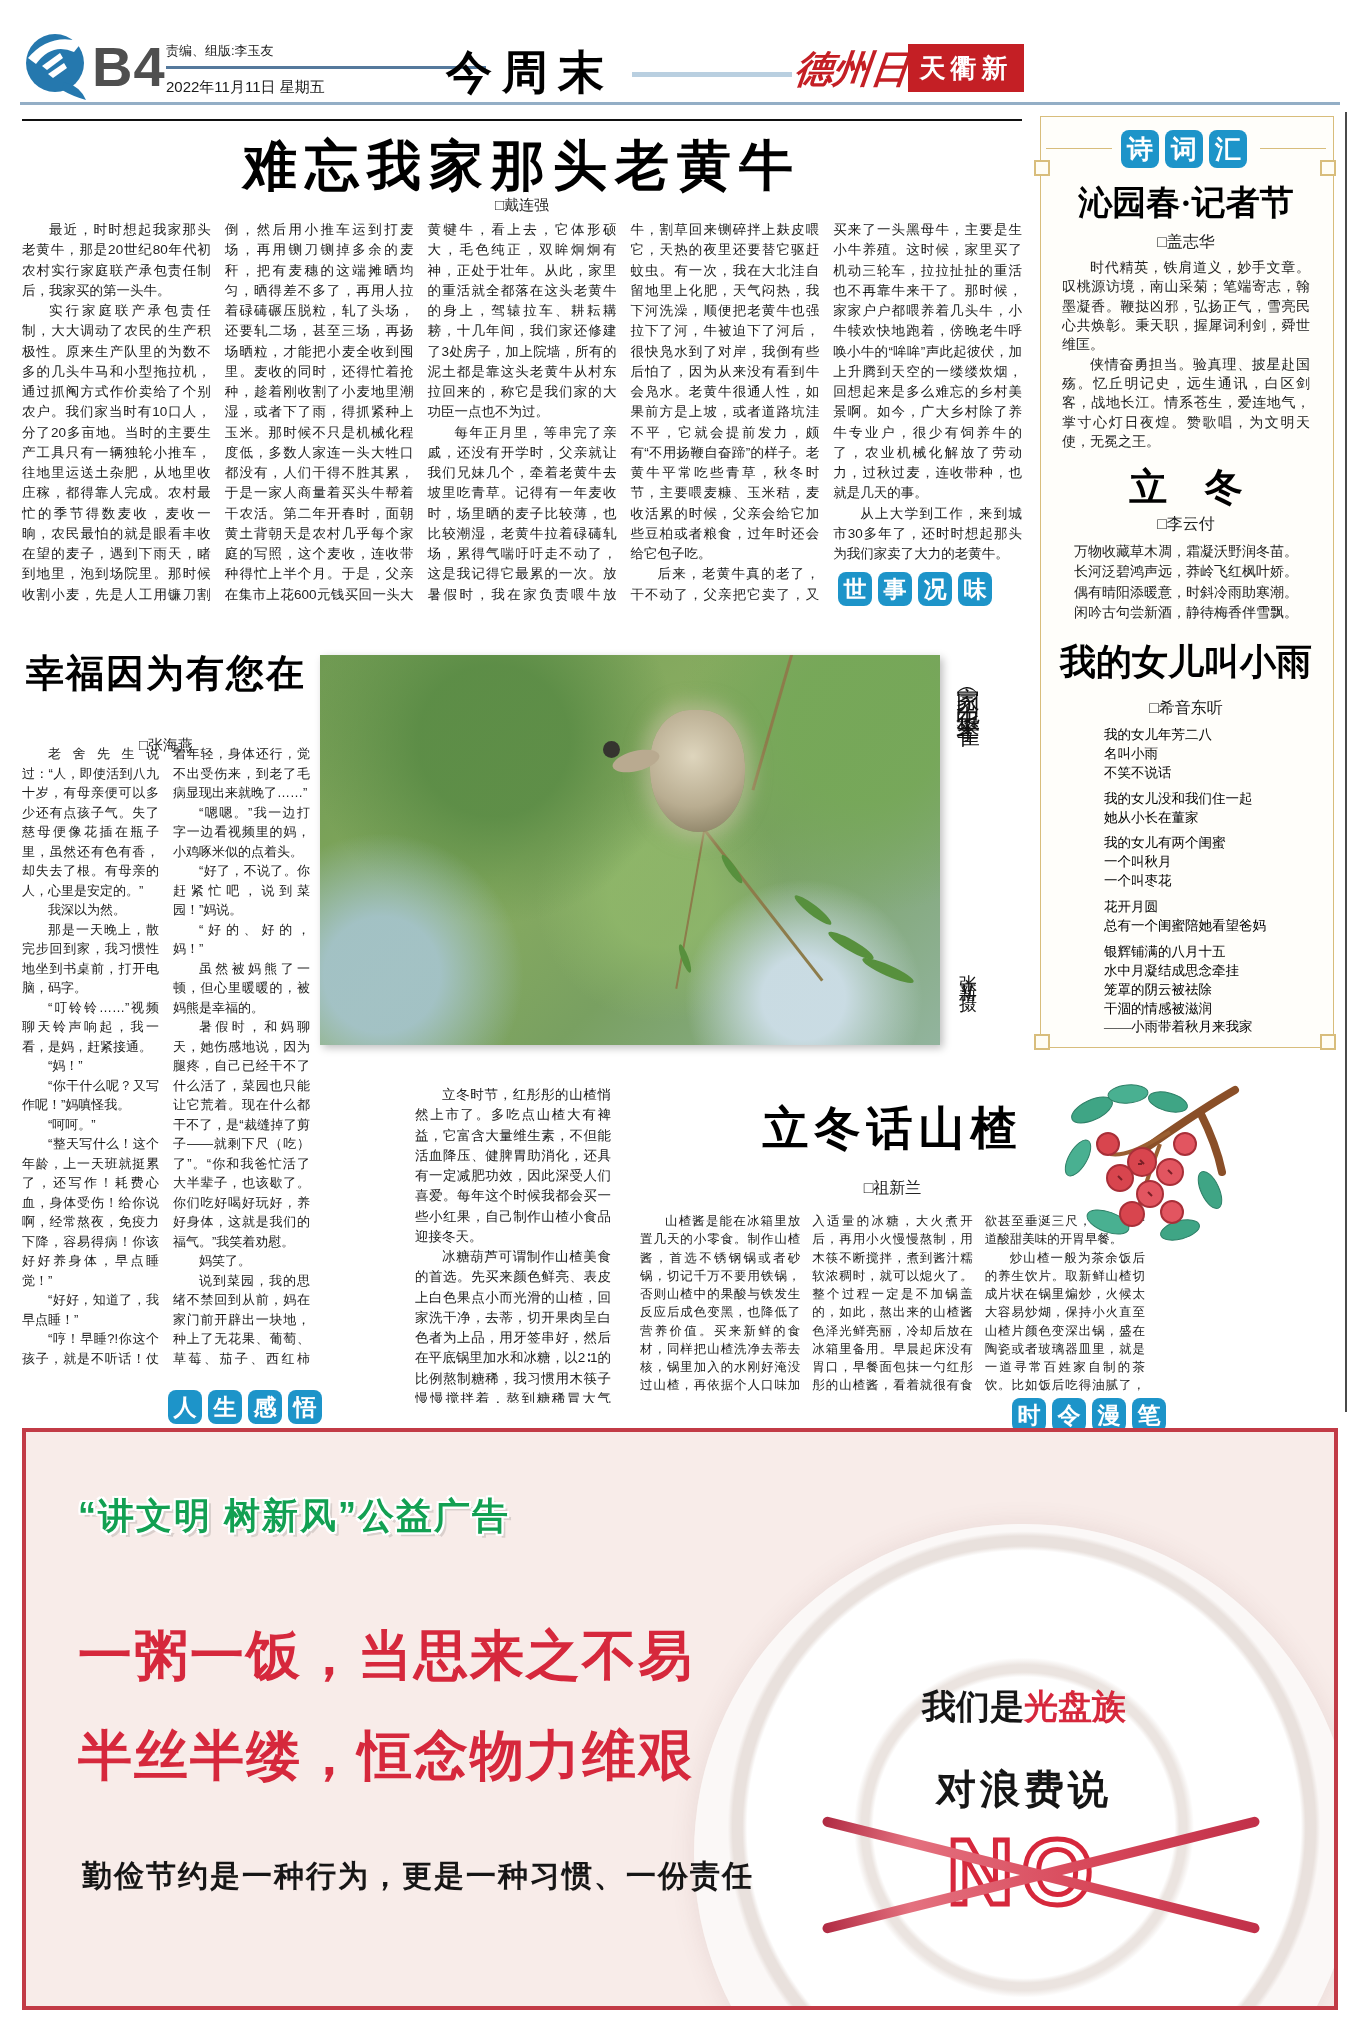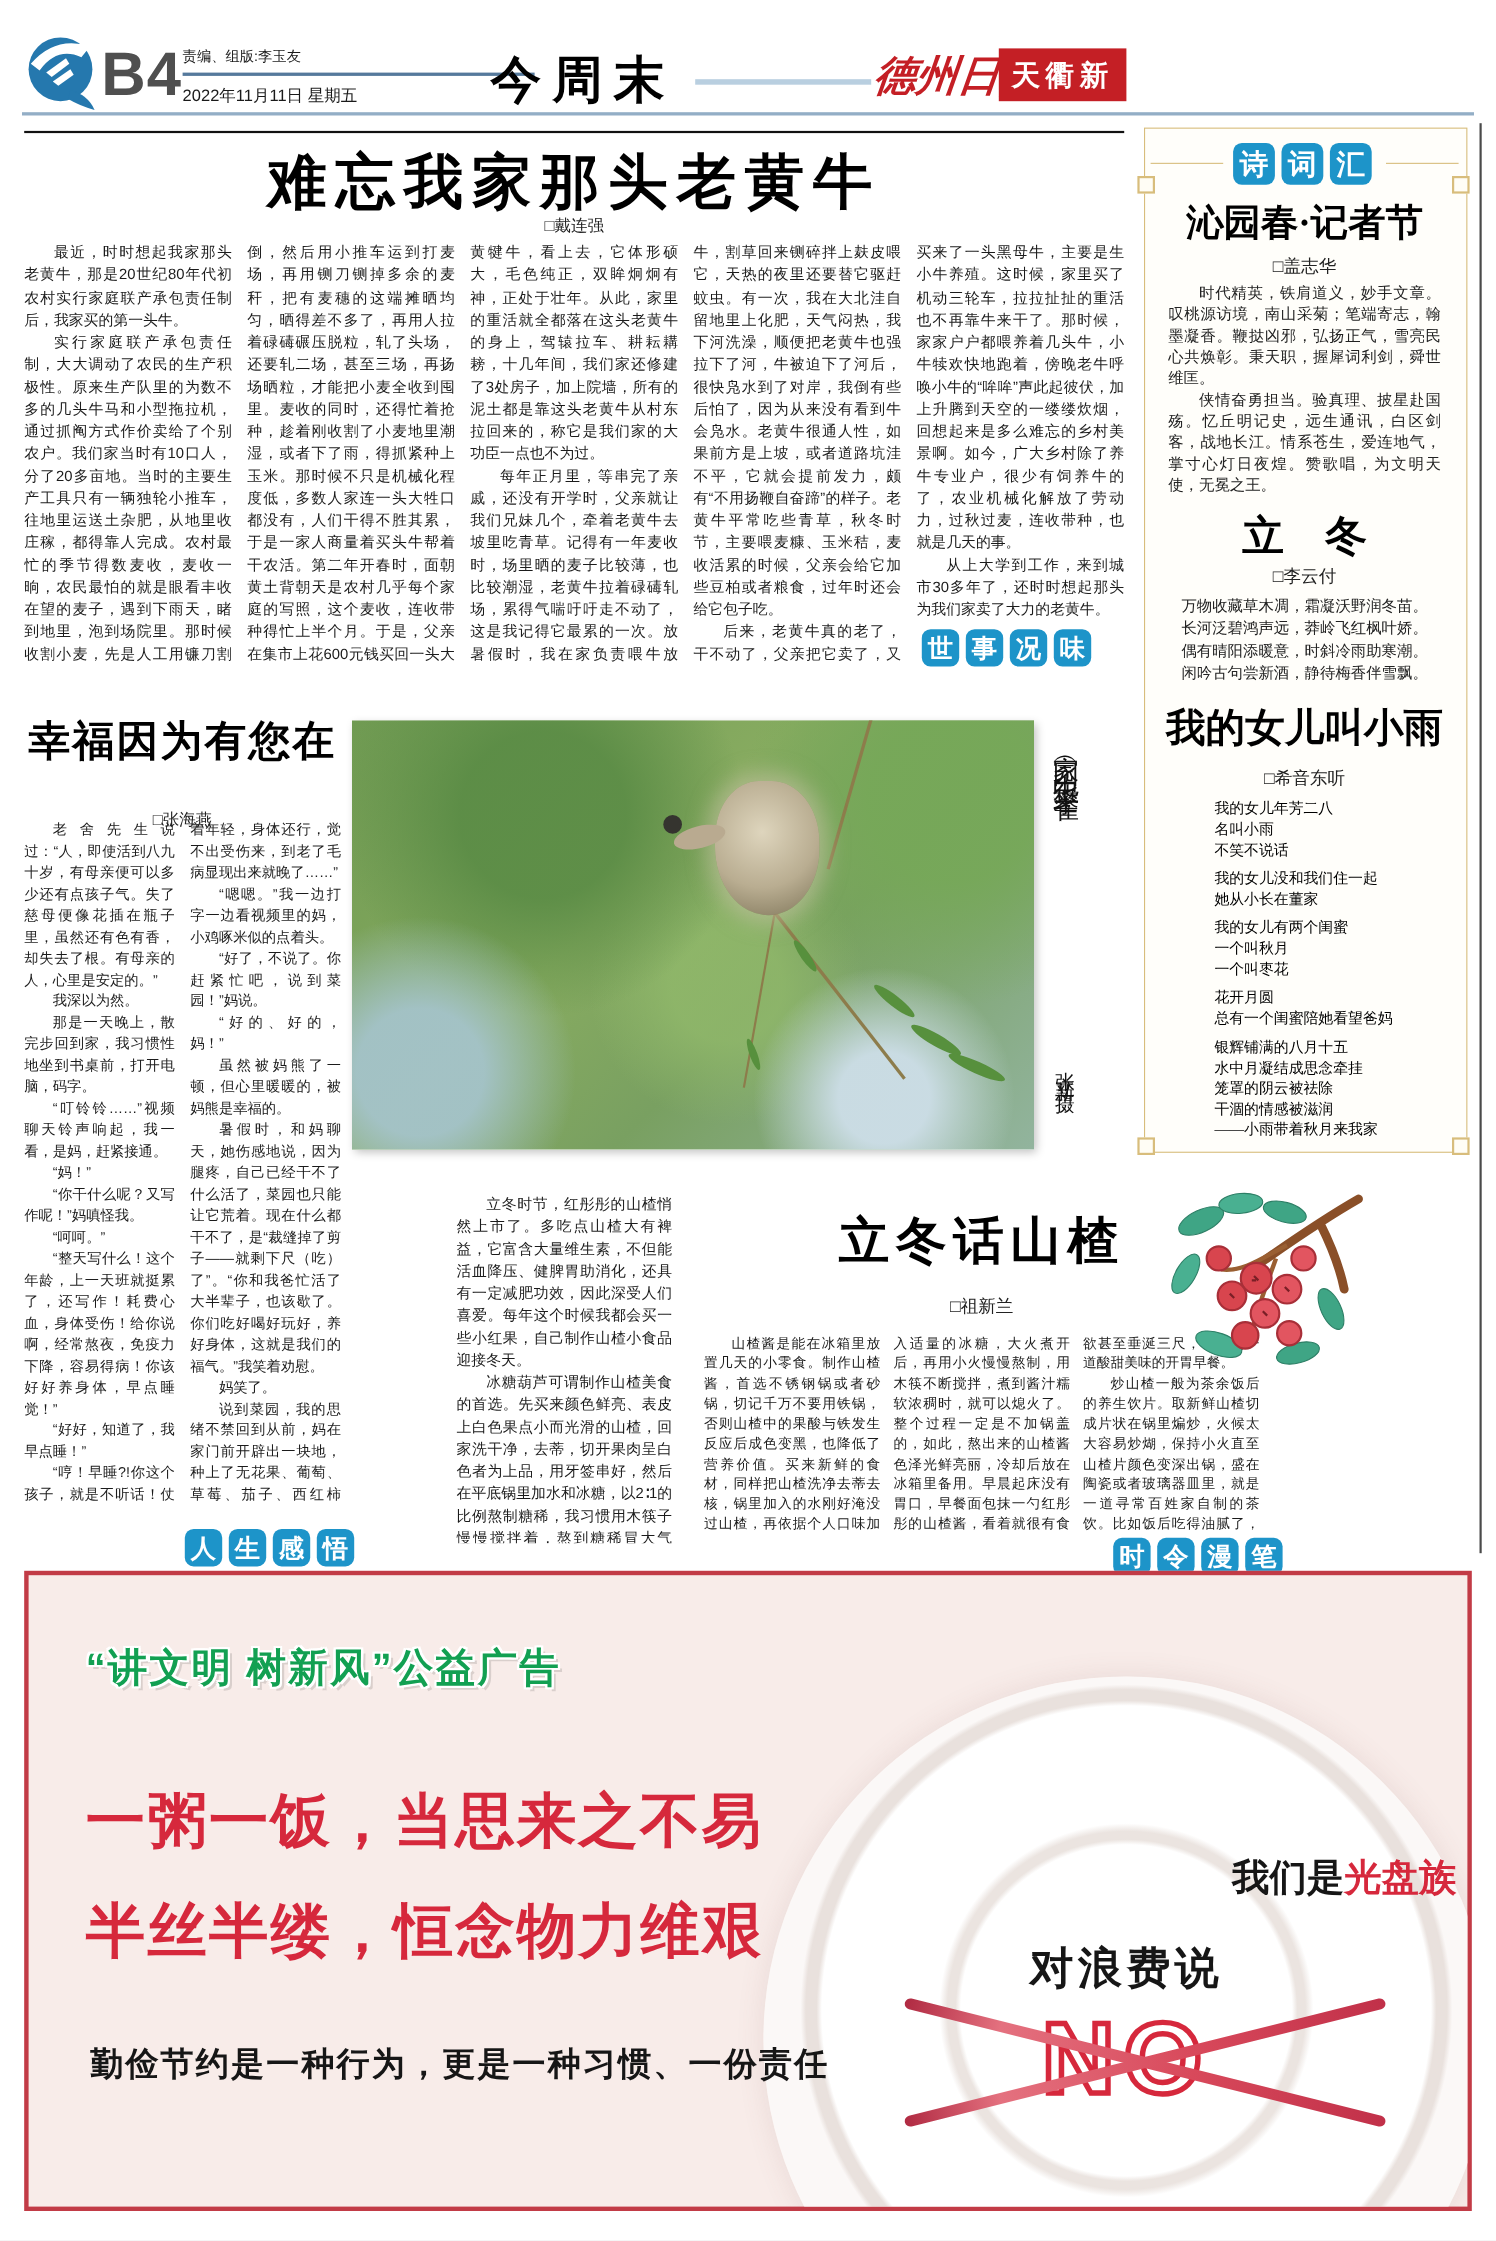--- a/index.html
+++ b/index.html
@@ -271,21 +271,21 @@
     <span>漫</span>
     <span>笔</span>
   </div>
 
   <div class="abs adbox" style="left:22px;top:1428px;width:1308px;height:574px;">
     <div class="abs plate" style="left:668px;top:92px;"></div>
     <div class="abs slogan" style="left:52px;top:188px;">一粥一饭，当思来之不易</div>
     <div class="abs adlabel" style="left:52px;top:60px;">“讲文明  树新风”公益广告</div>
     <div class="abs slogan" style="left:52px;top:288px;">半丝半缕，恒念物力维艰</div>
     <div class="abs adfooter" style="left:56px;top:424px;">勤俭节约是一种行为，更是一种习惯、一份责任</div>
-    <div class="abs plate-line1" style="left:698px;top:252px;width:600px;text-align:right;">
+    <div class="abs plate-line1" style="left:698px;top:252px;width:600px;text-align:center;">
       <span>我们是</span><span class="hl">光盘族</span>
     </div>
     <div class="abs plate-line2" style="left:698px;top:330px;width:600px;text-align:center;">对浪费说</div>
     <div class="abs plate-no" style="left:698px;top:388px;width:600px;text-align:center;">NO</div>
     <div class="abs chopstick" style="left:790px;top:438px;transform:rotate(14deg);"></div>
     <div class="abs chopstick" style="left:790px;top:438px;transform:rotate(-14deg);"></div>
   </div>
 
 </div>
 

